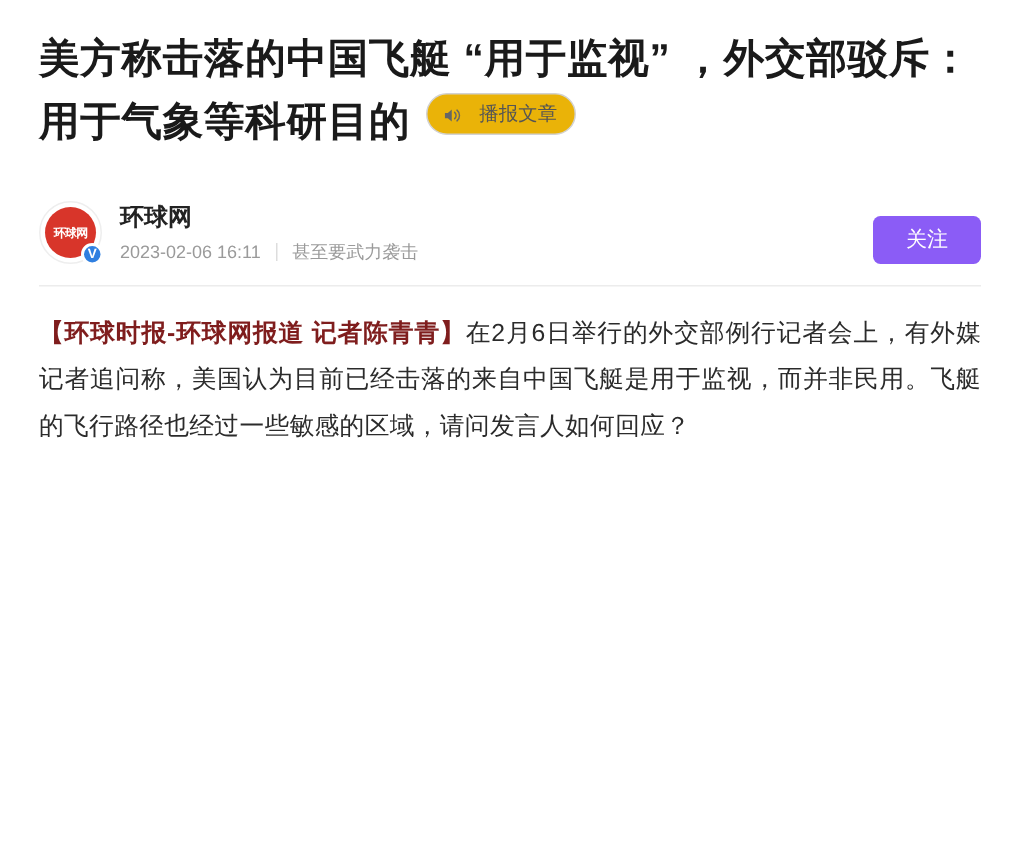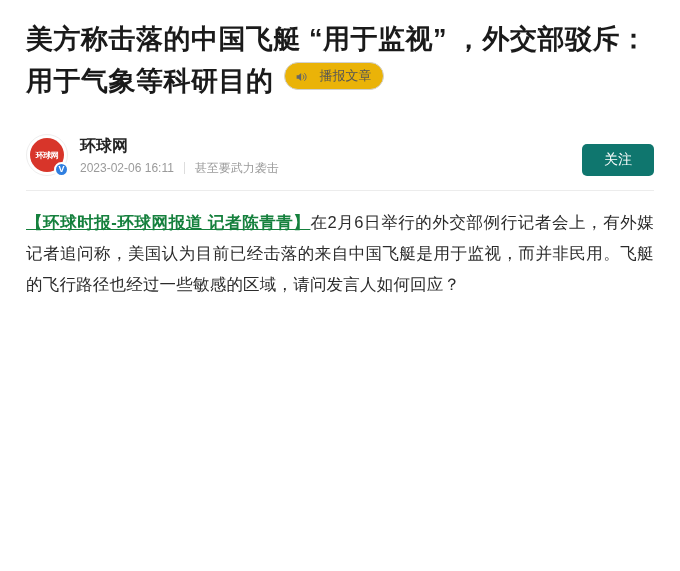--- a/index.html
+++ b/index.html
@@ -138,21 +138,21 @@
   }
   .meta-sep {
     display: inline-block;
     width: 1px;
     height: 12px;
     background: #dddddd;
     margin: 0 10px;
   }
   .follow-btn {
     flex: 0 0 auto;
-    background: #0f766e;
+    background: #8b5cf6;
     color: #ffffff;
     font-size: 14px;
     border-radius: 5px;
     padding: 7px 22px;
     cursor: pointer;
     border: none;
     font-family: "Liberation Sans", sans-serif;
   }
 
   .divider {
@@ -172,22 +172,21 @@
     color: #2b2b2b;
     margin: 0 0 17px 0;
     text-align: justify;
     letter-spacing: 0.2px;
   }
   .para.lead {
     font-weight: normal;
   }
   .lead-strong {
     font-weight: bold;
-    color: #15803d;
-    text-decoration: underline;
+    color: #7f1d1d;
   }
 </style>
 </head>
 <body>
 
 <div class="page">
 
   <div class="headline-block">
     <h1 class="headline">美方称击落的中国飞艇 “用于监视” ，外交部驳斥：用于气象等科研目的</h1><span class="audio-btn">
         <span class="speaker"><svg width="14" height="14" viewBox="0 0 16 16" aria-hidden="true">

